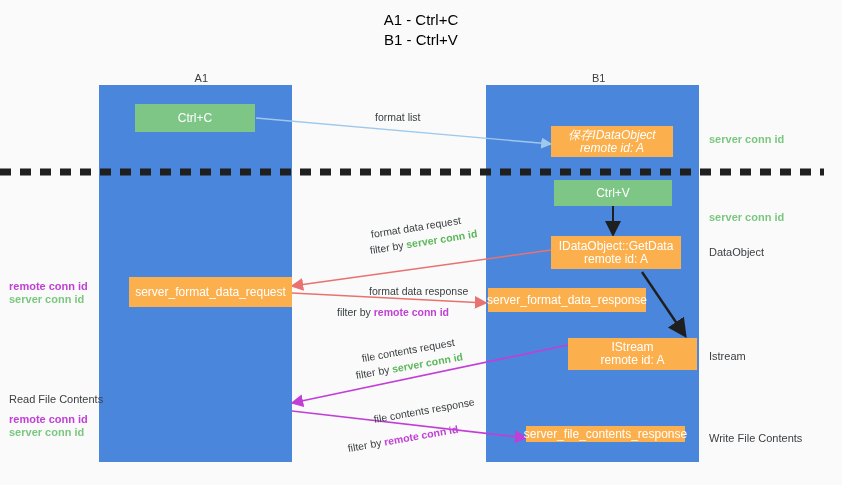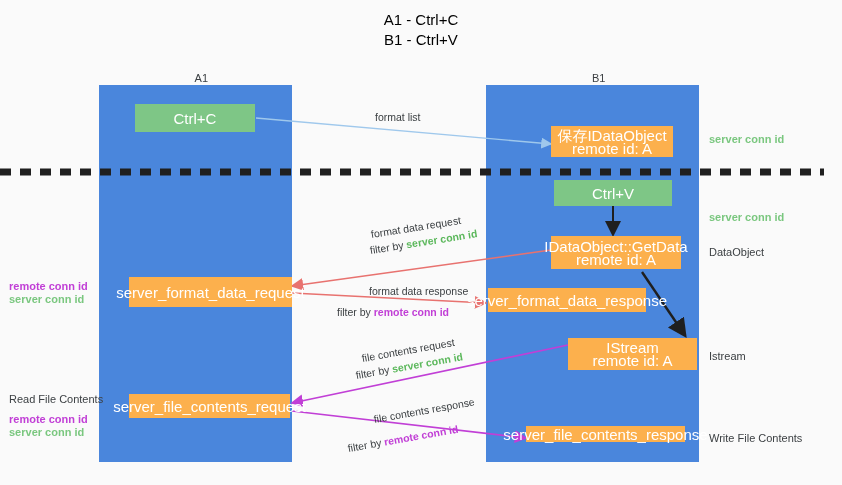--- a/index.html
+++ b/index.html
@@ -37,21 +37,21 @@
     position: absolute;
     background: #4a86dc;
   }
   .box {
     position: absolute;
     display: flex;
     flex-direction: column;
     align-items: center;
     justify-content: center;
     color: #ffffff;
-    font-size: 15px;
+    font-size: 12px;
     line-height: 13px;
     text-align: right;
     box-sizing: border-box;
   }
   .box.green { background: #7ec686; }
   .box.orange { background: #fcb04d; }
   .edge-label {
     position: absolute;
     color: #3c4043;
     font-size: 10.5px;
@@ -127,21 +127,21 @@
 
     <line x1="568" y1="345" x2="292" y2="403" stroke="#c13fd6" stroke-width="1.6" marker-end="url(#ah-purple)"></line>
 
     <line x1="292" y1="411" x2="526" y2="438" stroke="#c13fd6" stroke-width="1.6" marker-end="url(#ah-purple)"></line>
   </svg>
 
   <div class="box green" style="left:135px; top:104px; width:120px; height:28px;">
     <span>Ctrl+C</span>
   </div>
 
-  <div class="box orange" style="left:551px; top:126px; width:122px; height:31px;">
+  <div class="box orange" style="left:551px; top:126px; width:122px; height:31px;font-style:italic;">
     <span>保存IDataObject</span>
     <span>remote id: A</span>
   </div>
 
   <div class="box green" style="left:554px; top:180px; width:118px; height:26px;">
     <span>Ctrl+V</span>
   </div>
 
   <div class="box orange" style="left:551px; top:236px; width:130px; height:33px;">
     <span>IDataObject::GetData</span>
@@ -154,23 +154,20 @@
   </div>
 
   <div class="box orange" style="left:129px; top:277px; width:163px; height:30px;">
     <span>server_format_data_request</span>
   </div>
 
   <div class="box orange" style="left:488px; top:288px; width:158px; height:24px;">
     <span>server_format_data_response</span>
   </div>
 
-  <div class="box orange" style="left:129px; top:394px; width:161px; height:24px;">
-    <span>server_file_contents_request</span>
-  </div>
 
   <div class="box orange" style="left:526px; top:426px; width:159px; height:16px;">
     <span>server_file_contents_response</span>
   </div>
 
   <div class="edge-label" style="left:375px; top:110px;">
     <span>format list</span>
   </div>
 
   <div class="edge-label rot-up" style="left:372px; top:227px;">

